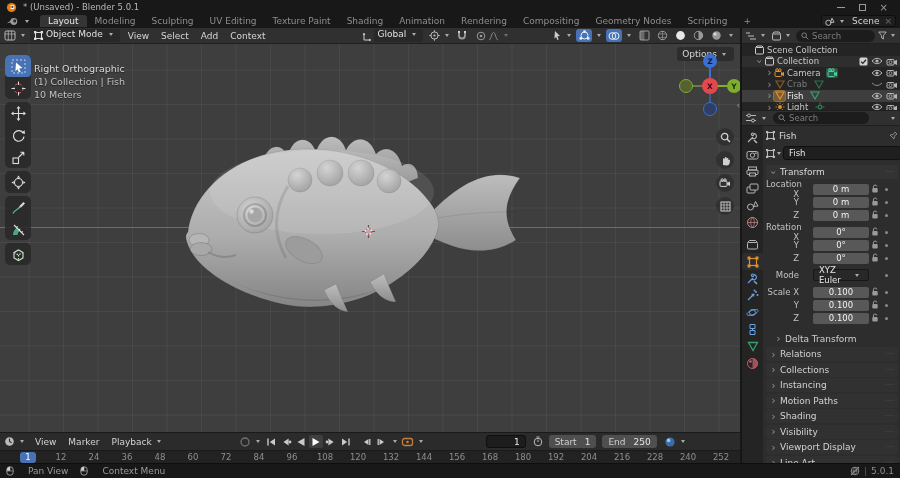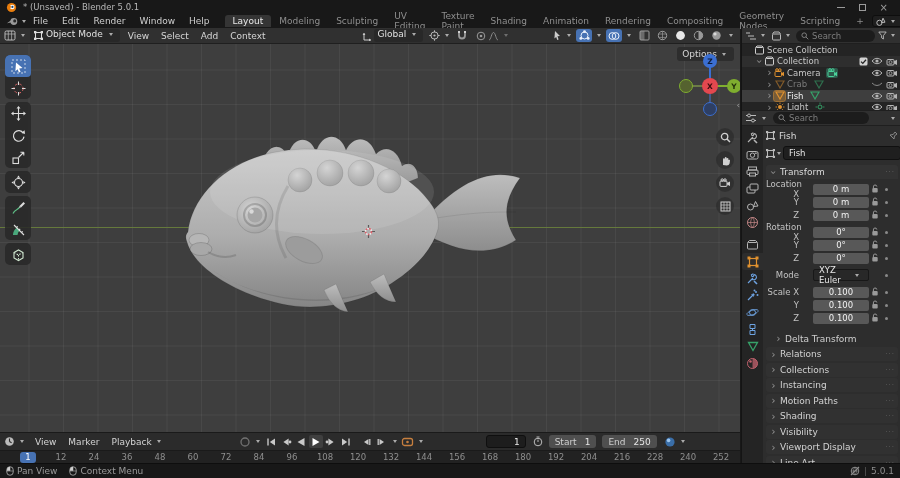--- a/index.html
+++ b/index.html
@@ -136,21 +136,21 @@
   .tp-btn.play { background:#3f3f3f; }
   #tl-frame { width:40px; height:13px; background:#1d1d1d; border:1px solid #0f0f0f; border-radius:3px; color:#e8e8e8; display:flex; align-items:center; justify-content:flex-end; padding:0 5px; margin-left:58px; }
   .se-field { display:flex; align-items:center; height:13px; background:#4f4f4f; border-radius:3px; padding:0 6px; gap:8px; color:#e6e6e6; margin-left:4px; }
   .se-field .lab { color:#cfcfcf; }
   #tl-ruler { position:relative; height:13px; background:#222222; border-top:1px solid #1a1a1a; }
   .ruler-num { position:absolute; top:1px; width:28px; text-align:center; color:#8f8f8f; font-size:8.5px; }
   .ruler-num.current { background:#4772b3; color:#fff; border-radius:3px; height:11px; line-height:11px; width:16px; }
 
   
   #statusbar { position:absolute; left:0; top:463px; width:900px; height:15px; background:#181818; border-top:1px solid #0e0e0e; display:flex; align-items:center; padding:0 6px; gap:12px; color:#9a9a9a; }
-  .hint { display:flex; align-items:center; gap:3px; }
+  .hint { display:flex; align-items:center; gap:14px; }
   #status-right { margin-left:auto; display:flex; align-items:center; gap:5px; color:#8e8e8e; }
   #status-right .bar { width:1px; height:9px; background:#4a4a4a; }
 </style>
 </head>
 <body>
 
 <div id="app">
 
   <div id="titlebar">
     <span class="ic">
@@ -171,27 +171,20 @@
 
   <div id="menubar">
     <span class="ic" style="padding:0 3px;">
       <svg width="12" height="9" viewBox="0 0 14 10">
           <circle cx="8" cy="5" r="4" fill="#9a9a9a"></circle>
           <circle cx="9" cy="4.3" r="1.8" fill="#2a2a2a"></circle>
           <path d="M0 7 L6 2.7 L7 5.5 Z" fill="#9a9a9a"></path>
         </svg>
     </span>
     <span class="dd"></span>
-    <div id="app-menus" style="display: flex;">
-        <span class="menu">File</span>
-        <span class="menu">Edit</span>
-        <span class="menu">Render</span>
-        <span class="menu">Window</span>
-        <span class="menu">Help</span>
-      </div>
     <div id="workspaces">
         <span class="ws active">Layout</span>
         <span class="ws">Modeling</span>
         <span class="ws">Sculpting</span>
         <span class="ws">UV Editing</span>
         <span class="ws">Texture Paint</span>
         <span class="ws">Shading</span>
         <span class="ws">Animation</span>
         <span class="ws">Rendering</span>
         <span class="ws">Compositing</span>
@@ -474,20 +467,25 @@
             <span class="ic">
               <svg width="15" height="15" viewBox="0 0 15 15">
                 <path d="M3 5.5 L7.5 3 L12 5.5 L12 11 L7.5 13.5 L3 11 Z" fill="none" stroke="#cfe6cf" stroke-width="1.1"></path>
                 <path d="M3 5.5 L7.5 8 L12 5.5 M7.5 8 V13.5" fill="none" stroke="#cfe6cf" stroke-width="1.1" stroke-dasharray="1.6 1.4"></path>
               </svg>
             </span>
           </div>
         </div>
       </div>
 
+    <div id="overlay-text">
+      <div>Right Orthographic</div>
+      <div class="l2">(1) Collection | Fish</div>
+      <div class="l3">10 Meters</div>
+    </div>
 
     <div id="options-btn">
       <span>Options</span>
       <span class="dd"></span>
     </div>
     <div id="region-collapse">‹</div>
 
     <div id="gizmo">
       <div class="axline lz"></div>
         <div class="axline ly"></div>

